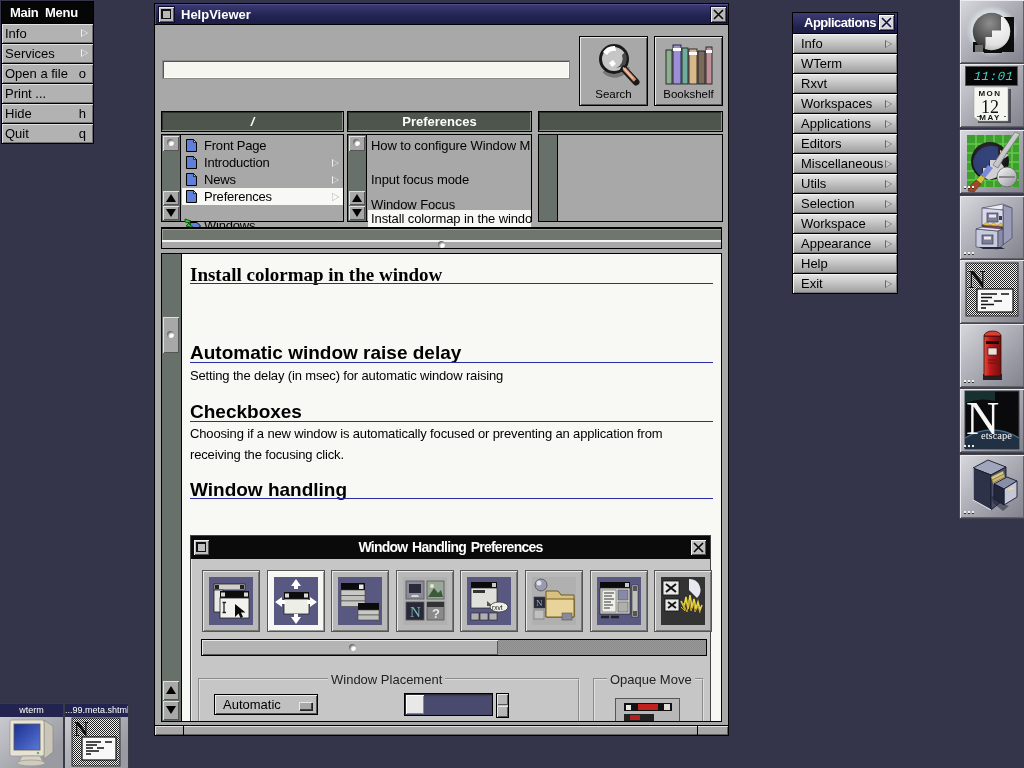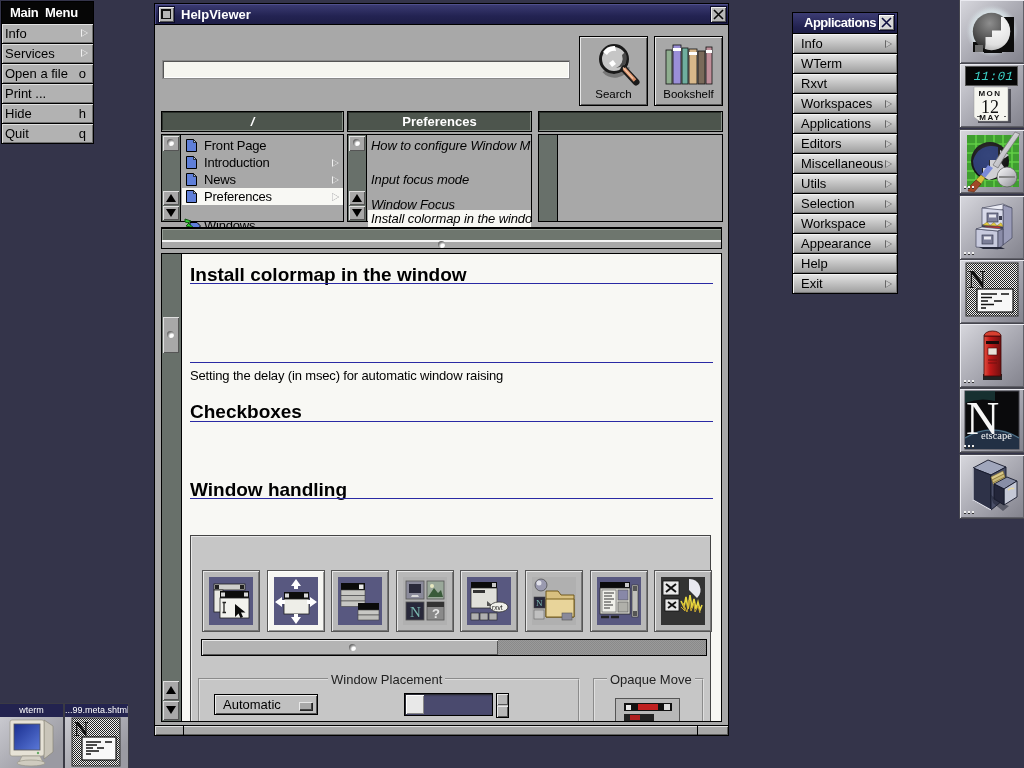--- a/index.html
+++ b/index.html
@@ -242,21 +242,21 @@
       </div>
     <div class="row" style="top:70px;margin-top:12px;">
         <svg class="docicon" style="left:2px;top:1px;" width="17" height="15">
           <path d="M6 4.5 h7 l3 3 v7 h-10 z" fill="#5f7fd9" stroke="#000"></path>
           <path d="M1 1 l6 2 -3 2 6 5 -8 -2 3 -3 -4 -1 z" fill="#2fd02f" stroke="#084a08" stroke-width="0.9"></path>
         </svg>
         <span class="rtxt">Windows</span>
       </div>
   </div>
 
-  <div class="list abs c2" style="left:192px; width:185px;font-style:italic;">
+  <div class="list abs c2" style="left:192px; width:185px;">
     <div class="scrollstrip">
       <div class="knob">
           <div class="dimple"></div>
         </div>
       <div class="sbtn up">
           <div class="tri-up"></div>
         </div>
       <div class="sbtn dn">
           <div class="tri-dn"></div>
         </div>
@@ -294,30 +294,44 @@
           <div class="dimple" style="top:14px;"></div>
         </div>
       <div class="sbtn up">
           <div class="tri-up"></div>
         </div>
       <div class="sbtn dn">
           <div class="tri-dn"></div>
         </div>
     </div>
     <div id="doc">
-      <h1 style="top:11px;">Install colormap in the window</h1>
+      <h1 style="top:11px;font-family:Liberation Serif, serif;">Install colormap in the window</h1>
       <div class="hr" style="top:29px;"></div>
+      <h1 style="top:89px;">Automatic window raise delay</h1>
       <div class="hr" style="top:108px;"></div>
       <p style="top:111px;">Setting the delay (in msec) for automatic window raising</p>
       <h1 style="top:148px;">Checkboxes</h1>
       <div class="hr" style="top:167px;"></div>
+      <p style="top:169px;">Choosing if a new window is automatically focused or preventing an application from<br>receiving the focusing click.</p>
       <h1 style="top:226px;">Window handling</h1>
       <div class="hr" style="top:244px;"></div>
 
       <div id="dlg">
+        <div id="dlg-title">
+          <div class="dtb" style="left:3px;">
+              <div style="position:absolute;left:2px;top:2px;width:10px;height:10px;background:#111;"></div>
+              <div style="position:absolute;left:4px;top:4px;width:7px;height:7px;background:#c0c0c0;"></div>
+            </div>
+          Window Handling Preferences
+          <div class="dtb" style="right:4px;">
+              <svg width="11" height="11" style="position:absolute;left:2px;top:2px;">
+                <path d="M1 1 L10 10 M10 1 L1 10" stroke="#0a0a0a" stroke-width="1.6"></path>
+              </svg>
+            </div>
+        </div>
         <div class="ticon" style="left:11px;">
             <div class="inner" id="ti1">
           <svg width="44" height="48" viewBox="0 0 44 48">
             <rect x="5" y="7" width="31" height="6" fill="#d0d0cc" stroke="#222" stroke-width="0.8"></rect>
             <rect x="6" y="8" width="4" height="4" fill="#222"></rect>
                 <rect x="31" y="8" width="4" height="4" fill="#222"></rect>
             <rect x="5" y="13" width="9" height="22" fill="#e8e8e4" stroke="#222" stroke-width="0.8"></rect>
             <rect x="11" y="14" width="29" height="7" fill="#0c0c0c"></rect>
             <rect x="12" y="15.5" width="4" height="4" fill="#d8d8d8"></rect>
                 <rect x="35" y="15.5" width="4" height="4" fill="#d8d8d8"></rect>

